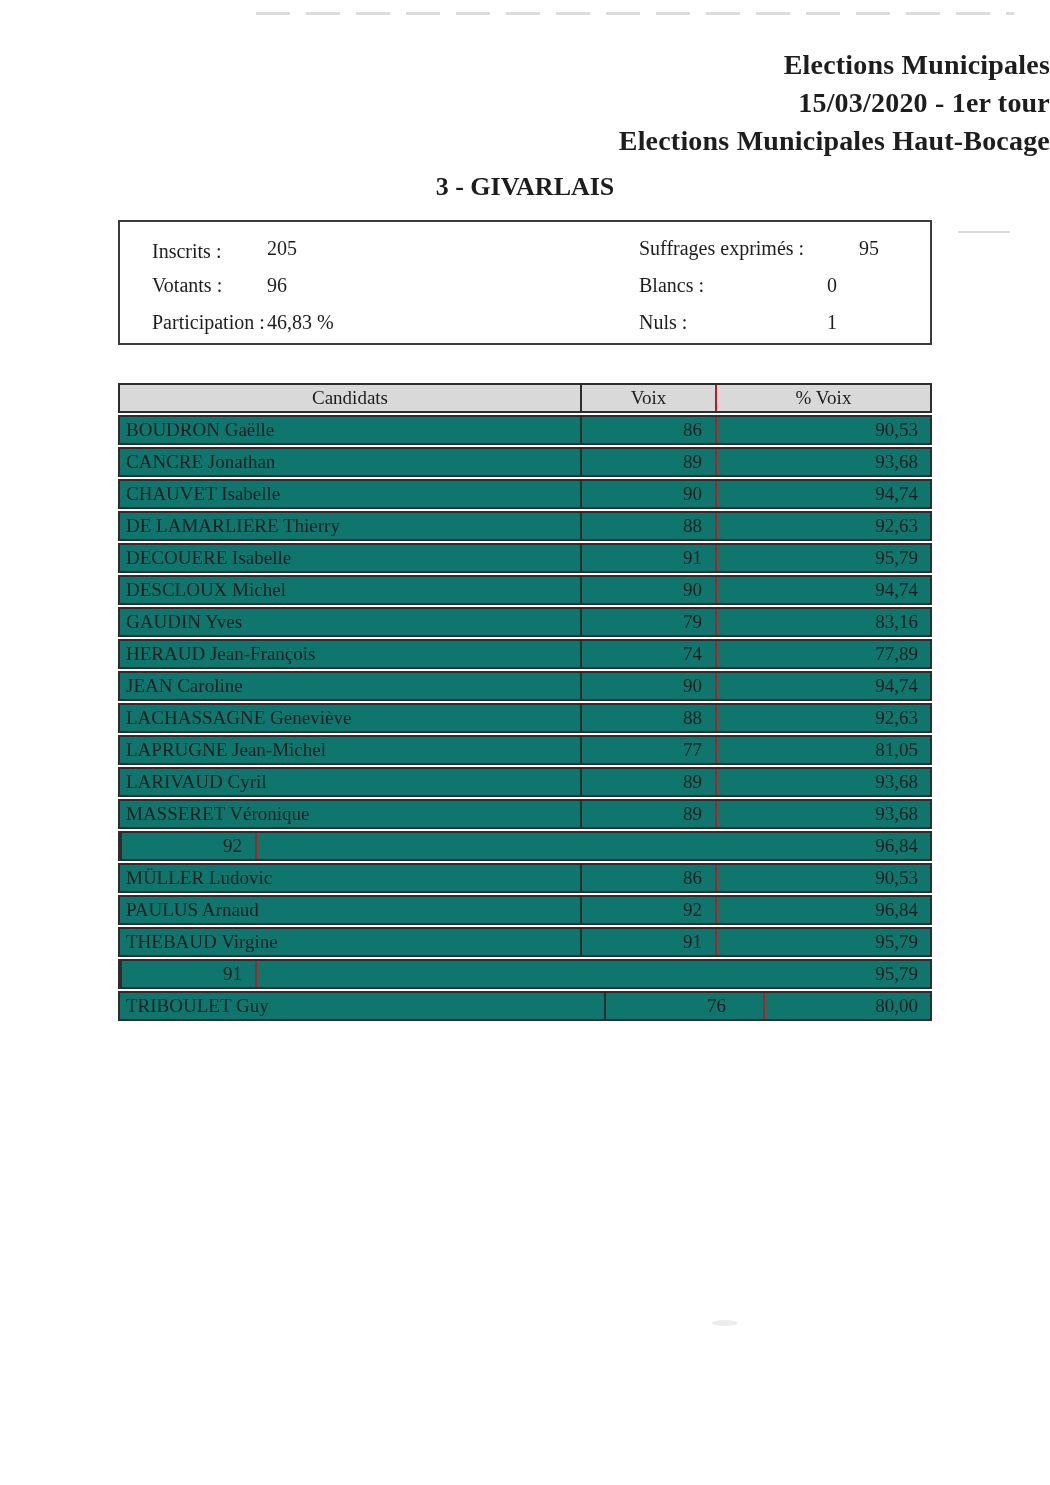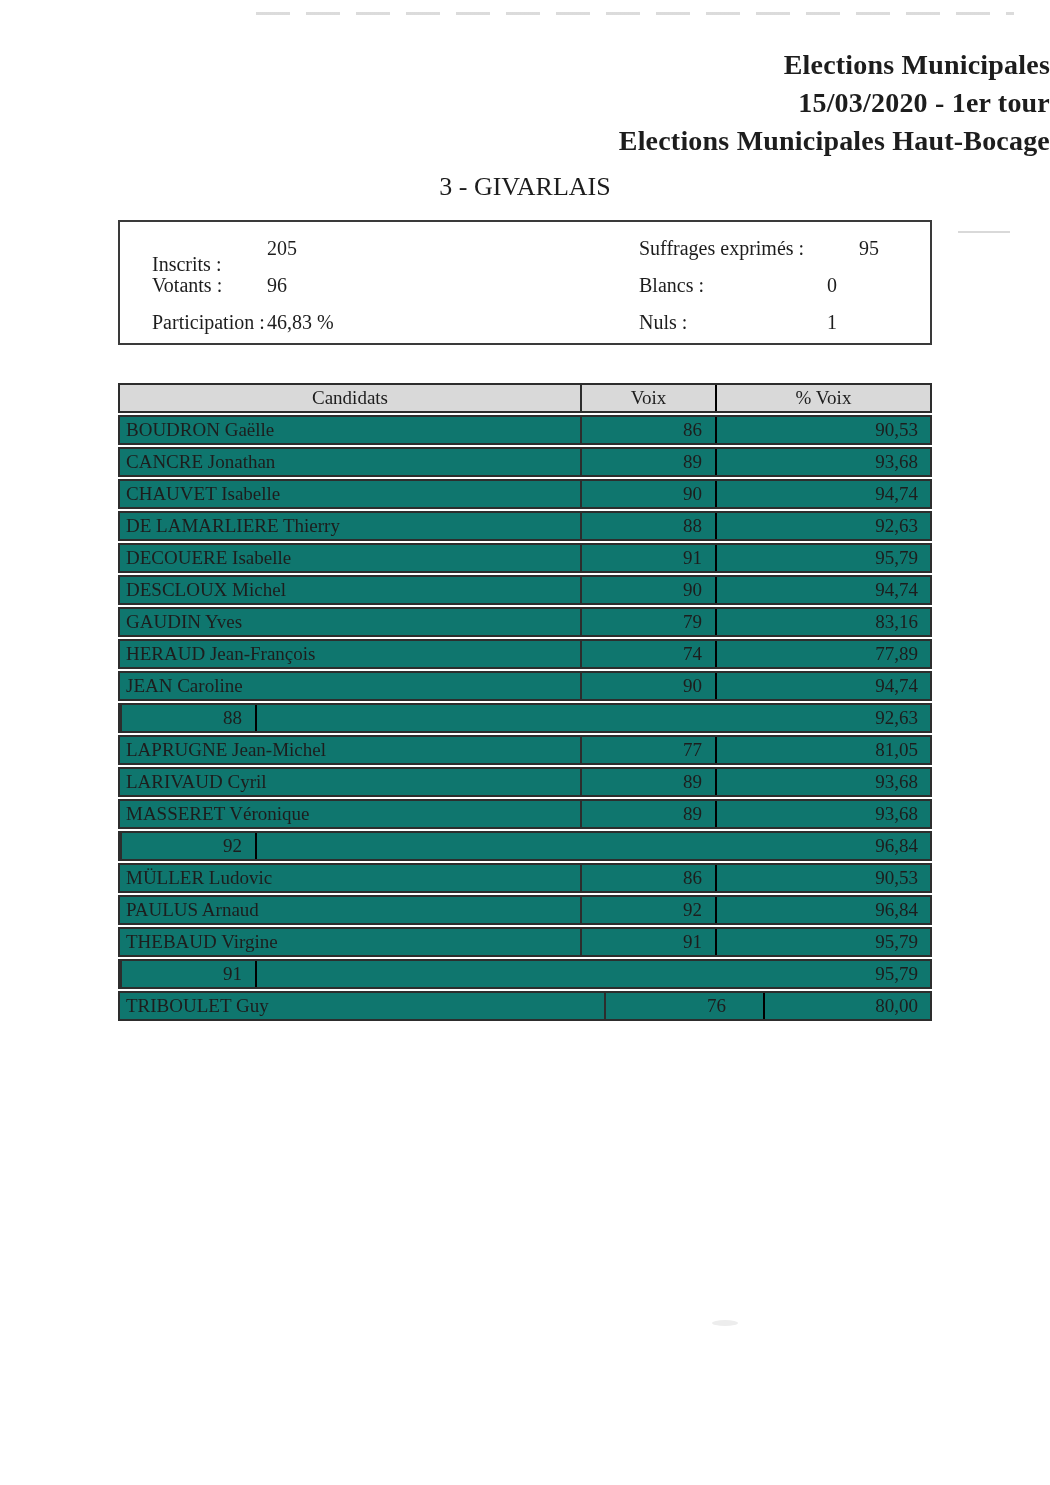--- a/index.html
+++ b/index.html
@@ -24,33 +24,33 @@
   }
   .scan-smudge {
     position: absolute; left: 712px; top: 1320px; width: 26px; height: 6px;
     background: #ededed; border-radius: 50%;
   }
 
   
   .titles { padding-top: 46px; text-align: right; font-weight: bold; }
   .titles .t { font-size: 28px; line-height: 38px; letter-spacing: .2px; }
   .section-title {
-    text-align: center; font-weight: normal;
+    text-align: center; font-weight: bold;
     font-size: 26px; line-height: 34px; margin: 10px 0 0 0;
   }
 
   
   .summary-box {
     position: relative; margin: 16px 0 0 118px;
     width: 814px; height: 125px;
     border: 2px solid #3a3a3a; box-sizing: border-box;
     background: #fff;
   }
   .s-item { position: absolute; font-size: 20px; white-space: nowrap; line-height: 24px; }
-  .s-l0 { left: 32px;  top: 30px; }
+  .s-l0 { left: 32px;  top: 17px; }
   .s-l1 { left: 32px;  top: 51px; }
   .s-l2 { left: 32px;  top: 88px; }
   .s-v0 { left: 147px; top: 14px; }
   .s-v1 { left: 147px; top: 51px; }
   .s-v2 { left: 147px; top: 88px; }
   .s-r0 { left: 519px; top: 14px; }
   .s-r1 { left: 519px; top: 51px; }
   .s-r2 { left: 519px; top: 88px; }
   .s-w0 { left: 707px; top: 14px; margin-left: 32px; }
   .s-w1 { left: 707px; top: 51px; }
@@ -65,21 +65,21 @@
     font-size: 19px;
   }
   .tr:last-child { margin-bottom: 0; gap: 24px; }
   .tr.head { background: #d9d9d9; }
   .td {
     height: 100%; display: flex; align-items: center;
     box-sizing: border-box; overflow: hidden; white-space: nowrap;
   }
   .td-cand { width: 460px; padding-left: 6px; }
   .td-voix { width: 135px; border-left: 2px solid #2d2d2d; justify-content: flex-end; padding-right: 13px; }
-  .td-pct  { flex: 1;      border-left: 2px solid #000000; justify-content: flex-end; padding-right: 12px; }
+  .td-pct  { flex: 1;      border-left: 2px solid #b91c1c; justify-content: flex-end; padding-right: 12px; }
   .head .td-cand { justify-content: center; padding-left: 0; }
   .head .td-voix, .head .td-pct { justify-content: center; padding-right: 0; }
 </style>
 </head>
 <body>
 
 <div class="scan-line-top"></div>
 <div class="scan-dash-right"></div>
 <div class="scan-smudge"></div>
 
@@ -160,20 +160,21 @@
     <div class="td td-pct">77,89</div>
   </div>
 
   <div class="tr">
     <div class="td td-cand">JEAN Caroline</div>
     <div class="td td-voix">90</div>
     <div class="td td-pct">94,74</div>
   </div>
 
   <div class="tr">
+    <div class="td td-cand">LACHASSAGNE Geneviève</div>
     <div class="td td-voix">88</div>
     <div class="td td-pct">92,63</div>
   </div>
 
   <div class="tr">
     <div class="td td-cand">LAPRUGNE Jean-Michel</div>
     <div class="td td-voix">77</div>
     <div class="td td-pct">81,05</div>
   </div>
 

